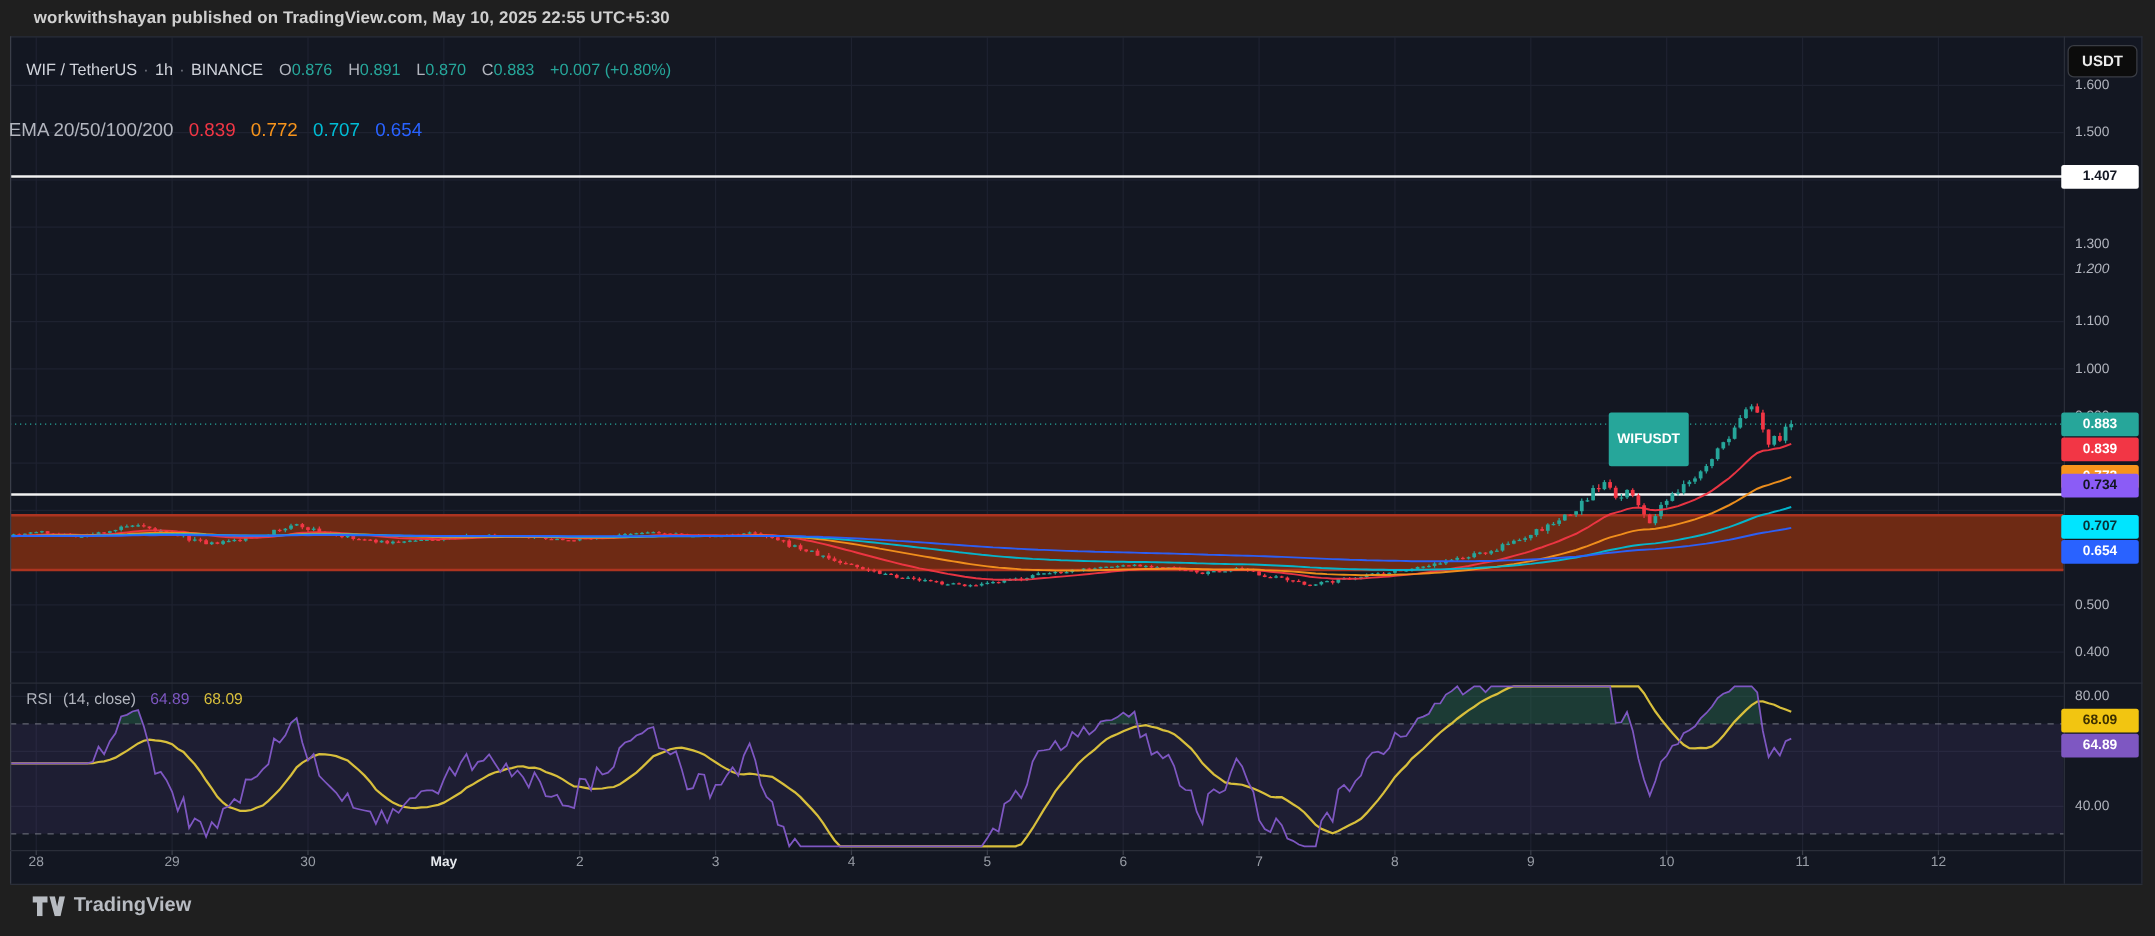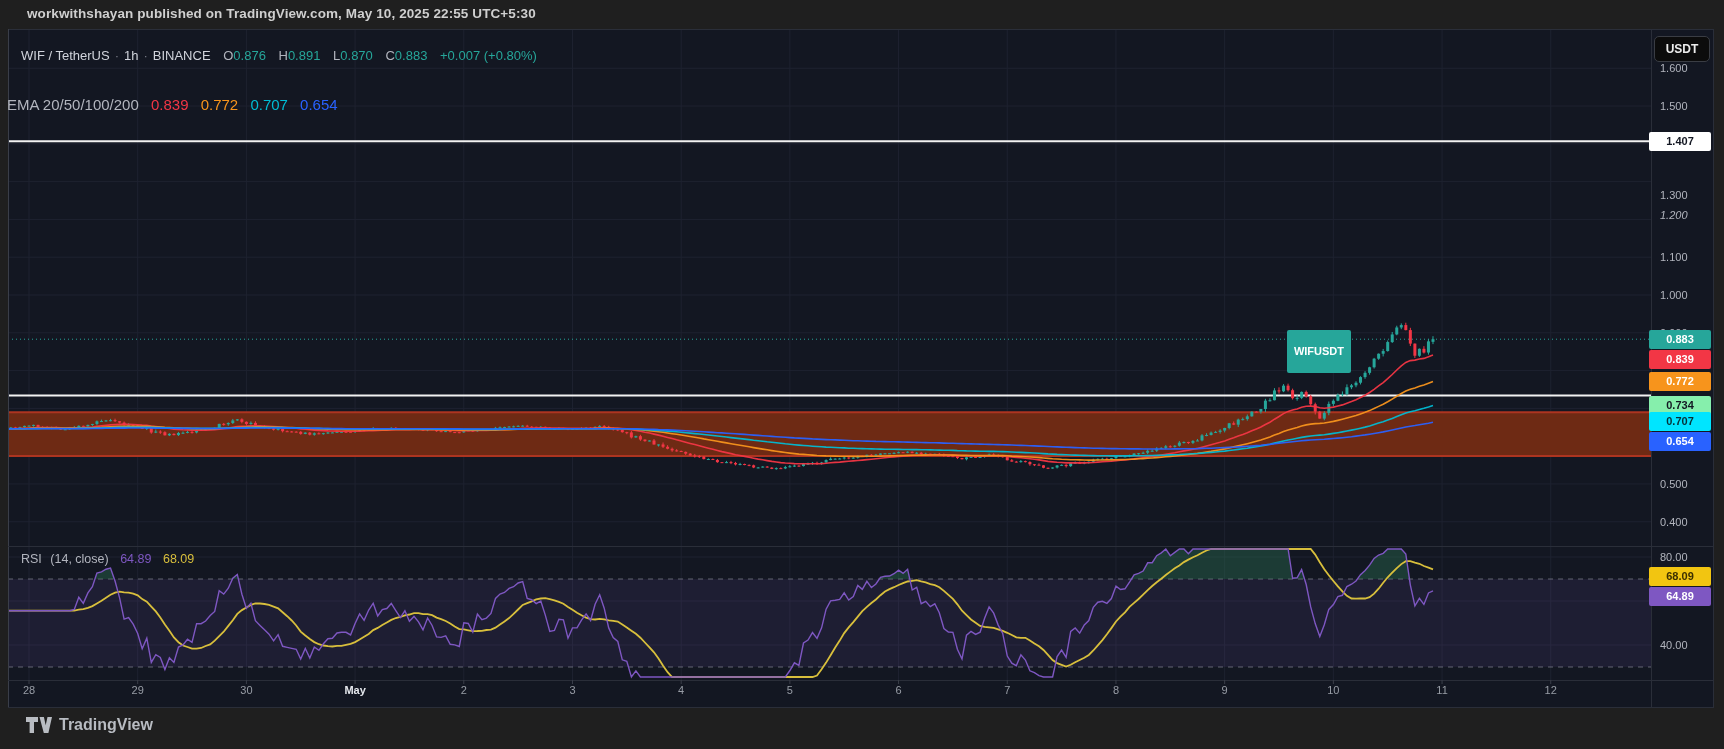--- a/index.html
+++ b/index.html
@@ -801,21 +801,21 @@
         <div class="tick" style="top: 483.965px;">0.500</div>
         <div class="tick" style="top: 521.758px;">0.400</div>
         <div class="tick" style="top: 557px;">80.00</div>
         <div class="tick" style="top: 601px;">60.00</div>
         <div class="tick" style="top: 645px;">40.00</div>
         <div class="badge" style="top: 131.682px; background: rgb(255, 255, 255); color: rgb(19, 23, 34);">1.407</div>
         <div class="badge" style="top: 329.718px; background: rgb(38, 166, 154); color: rgb(255, 255, 255);">0.883</div>
         <div class="tagbadge" style="top: 329.718px; background: rgb(38, 166, 154); color: rgb(255, 255, 255); left: auto; right: 77px;">WIFUSDT</div>
         <div class="badge" style="top: 349.718px; background: rgb(242, 54, 69); color: rgb(255, 255, 255);">0.839</div>
         <div class="badge" style="top: 371.668px; background: rgb(247, 148, 28); color: rgb(255, 255, 255);">0.772</div>
-        <div class="badge" style="top: 396px; background: #86efac; color: rgb(19, 23, 34);">0.734</div>
+        <div class="badge" style="top: 379px; background: #8b5cf6; color: rgb(19, 23, 34);">0.734</div>
         <div class="badge" style="top: 411.668px; background: rgb(0, 229, 255); color: rgb(7, 50, 56);">0.707</div>
         <div class="badge" style="top: 431.668px; background: rgb(41, 98, 255); color: rgb(255, 255, 255);">0.654</div>
         <div class="badge" style="top: 567.222px; background: rgb(242, 197, 17); color: rgb(61, 48, 0);">68.09</div>
         <div class="badge" style="top: 587.222px; background: rgb(126, 87, 194); color: rgb(255, 255, 255);">64.89</div>
         <div class="daylbl" style="left: 29px;">28</div>
         <div class="daylbl" style="left: 137.696px;">29</div>
         <div class="daylbl" style="left: 246.392px;">30</div>
         <div class="daylbl bold" style="left: 355.088px;">May</div>
         <div class="daylbl" style="left: 463.784px;">2</div>
         <div class="daylbl" style="left: 572.48px;">3</div>

